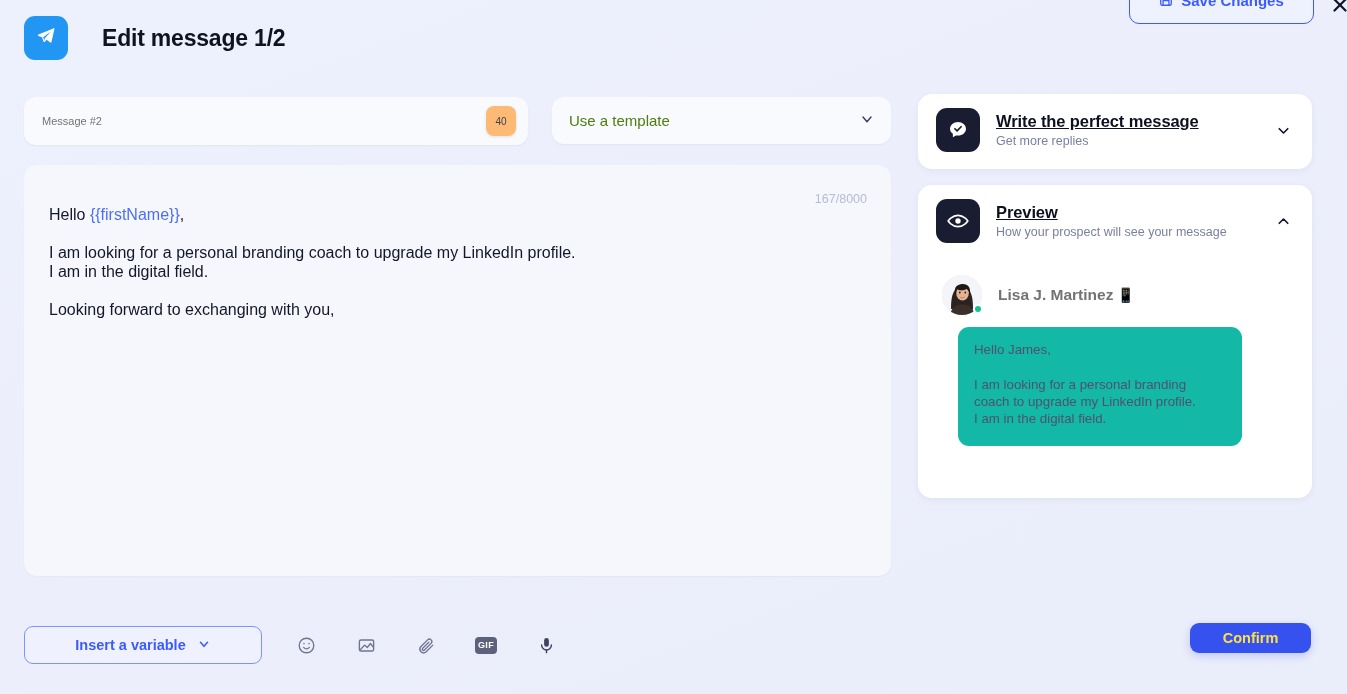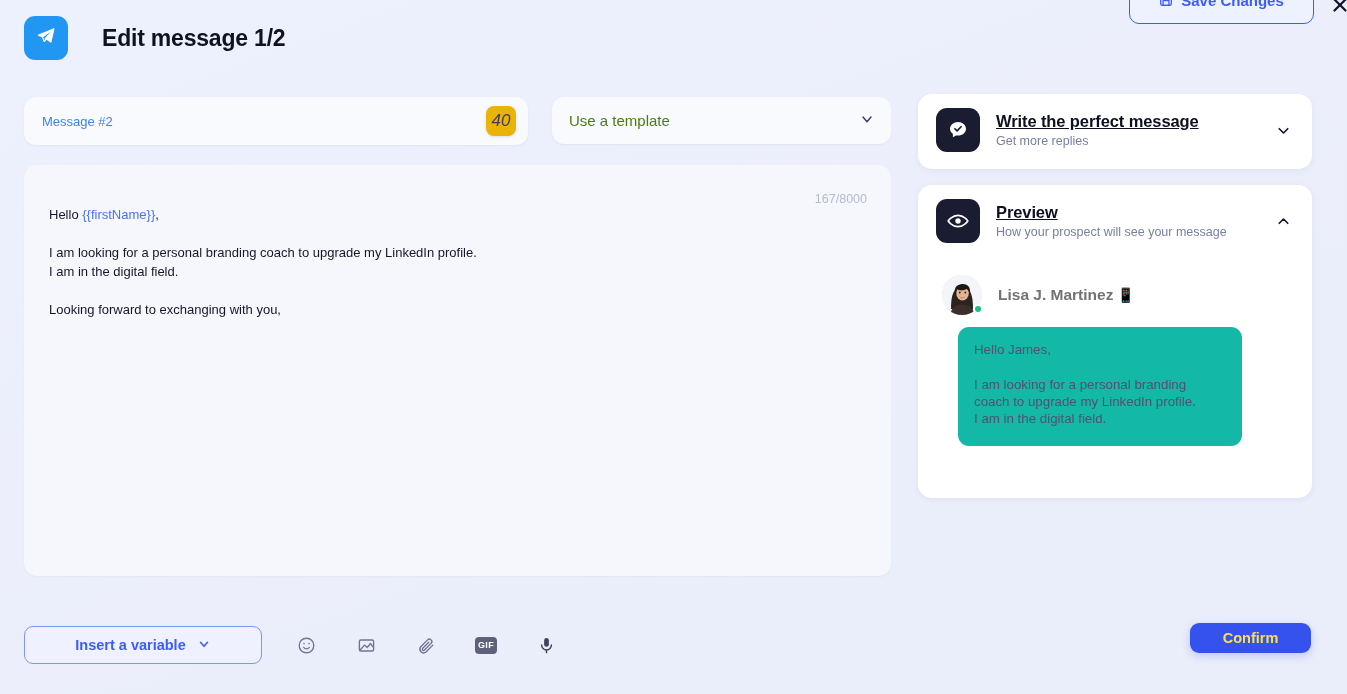--- a/index.html
+++ b/index.html
@@ -46,27 +46,27 @@
 
   
   .msgname-field {
     position: absolute; left: 24px; top: 97px;
     width: 504px; height: 48px;
     background: #f9fafd; border-radius: 12px;
     display: flex; align-items: center;
     padding: 0 12px 0 18px;
     box-shadow: 0 1px 2px rgba(30,40,90,0.05);
   }
-  .msgname-text { flex: 1; font-size: 13px; color: #3b82f6; }
+  .msgname-text { flex: 1; font-size: 11px; color: #737373; }
   .count-badge {
     width: 30px; height: 30px; border-radius: 8px;
-    background: #eab308;
+    background: #fdba74;
     box-shadow: 0 1px 3px rgba(40,50,100,0.13);
     display: flex; align-items: center; justify-content: center;
-    font-size: 17px; color: #3a3f54; font-style: italic;
+    font-size: 10px; color: #3a3f54;
   }
 
   .template-field {
     position: absolute; left: 552px; top: 97px;
     width: 339px; height: 47px;
     background: #f9fafd; border-radius: 12px;
     display: flex; align-items: center;
     padding: 0 16px 0 17px;
     box-shadow: 0 1px 2px rgba(30,40,90,0.05);
     cursor: pointer;
@@ -79,21 +79,21 @@
     width: 867px; height: 411px;
     background: #f6f7fc; border-radius: 13px;
     box-shadow: 0 1px 2px rgba(30,40,90,0.04);
   }
   .char-count {
     position: absolute; right: 24px; top: 27px;
     font-size: 12.5px; color: #b6bbd0;
   }
   .editor-body {
     position: absolute; left: 25px; top: 40px; right: 25px;
-    font-size: 13px; line-height: 19px; color: #14172a;
+    font-size: 16px; line-height: 19px; color: #14172a;
     white-space: pre-wrap;
   }
   .var-token { color: #4b70f5; }
 
   
   .insert-var {
     position: absolute; left: 24px; top: 626px;
     width: 238px; height: 38px;
     border: 1.4px solid #7b95fa; border-radius: 9px;
     background: #eff2fe;

